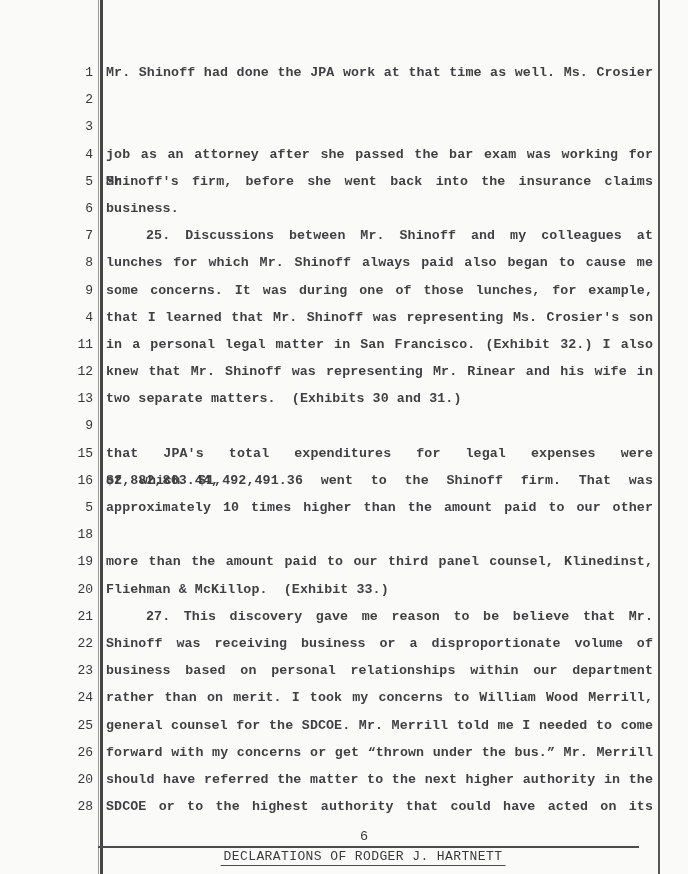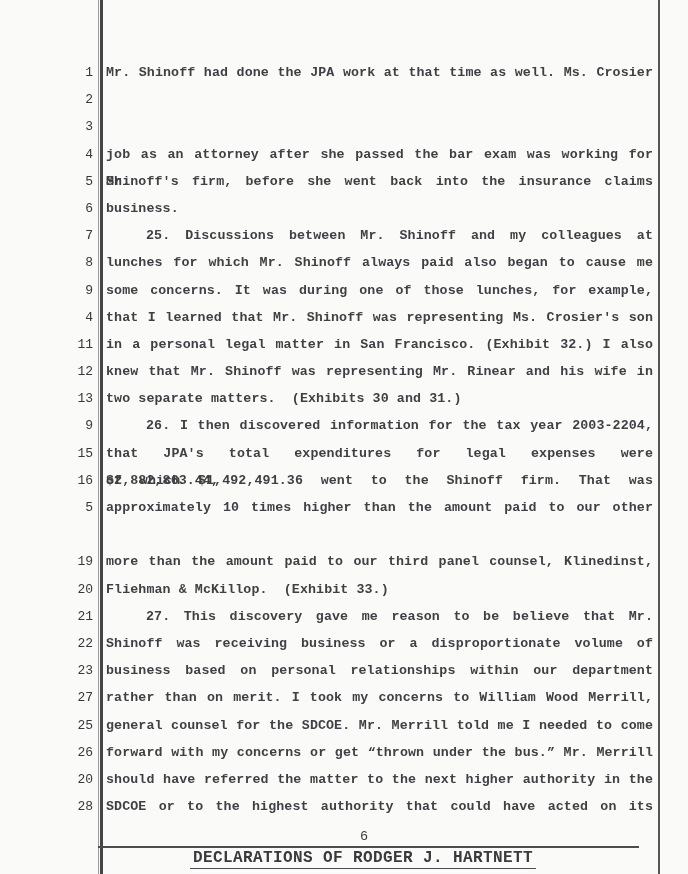--- a/index.html
+++ b/index.html
@@ -67,22 +67,22 @@
   .footer-rule {
     position: absolute;
     left: 98px; top: 846px;
     width: 541px; height: 2px;
     background: #4c4c50;
   }
   .footer-title {
     position: absolute;
     left: 363px; top: 849px;
     transform: translateX(-50%);
-    font-size: 16px;
-    font-weight: bold;
+    font-size: 13px;
+    font-weight: normal;
     letter-spacing: 0.4px;
     white-space: nowrap;
     color: #3a3a3e;
     border-bottom: 1.5px solid #4c4c50;
     padding: 0 3px 1px 3px;
     text-align: center;
   }
 </style>
 </head>
 <body>
@@ -139,35 +139,35 @@
       <div class="line-row">
         <span class="line-num">12</span>
         <span class="line-text j">knew that Mr. Shinoff was representing Mr. Rinear and his wife in</span>
       </div>
       <div class="line-row">
         <span class="line-num">13</span>
         <span class="line-text">two separate matters.  (Exhibits 30 and 31.)</span>
       </div>
       <div class="line-row">
         <span class="line-num">9</span>
-        <span class="line-text j ind">26.  I then discovered information for the tax year 2003-2204,</span>
       </div>
       <div class="line-row">
         <span class="line-num">15</span>
         <span class="line-text j">that JPA's total expenditures for legal expenses were $2,882,863.44,</span>
       </div>
       <div class="line-row">
         <span class="line-num">16</span>
         <span class="line-text j">of which $1,492,491.36 went to the Shinoff firm.  That was</span>
       </div>
       <div class="line-row">
         <span class="line-num">5</span>
         <span class="line-text j">approximately 10 times higher than the amount paid to our other</span>
       </div>
       <div class="line-row">
+        <span class="line-num">18</span>
       </div>
       <div class="line-row">
         <span class="line-num">19</span>
         <span class="line-text j">more than the amount paid to our third panel counsel, Klinedinst,</span>
       </div>
       <div class="line-row">
         <span class="line-num">20</span>
         <span class="line-text">Fliehman &amp; McKillop.  (Exhibit 33.)</span>
       </div>
       <div class="line-row">
@@ -176,21 +176,21 @@
       </div>
       <div class="line-row">
         <span class="line-num">22</span>
         <span class="line-text j">Shinoff was receiving business or a disproportionate volume of</span>
       </div>
       <div class="line-row">
         <span class="line-num">23</span>
         <span class="line-text j">business based on personal relationships within our department</span>
       </div>
       <div class="line-row">
-        <span class="line-num">27</span>
+        <span class="line-num">24</span>
         <span class="line-text j">rather than on merit.  I took my concerns to William Wood Merrill,</span>
       </div>
       <div class="line-row">
         <span class="line-num">25</span>
         <span class="line-text j">general counsel for the SDCOE.  Mr. Merrill told me I needed to come</span>
       </div>
       <div class="line-row">
         <span class="line-num">26</span>
         <span class="line-text j">forward with my concerns or get “thrown under the bus.”  Mr. Merrill</span>
       </div>

